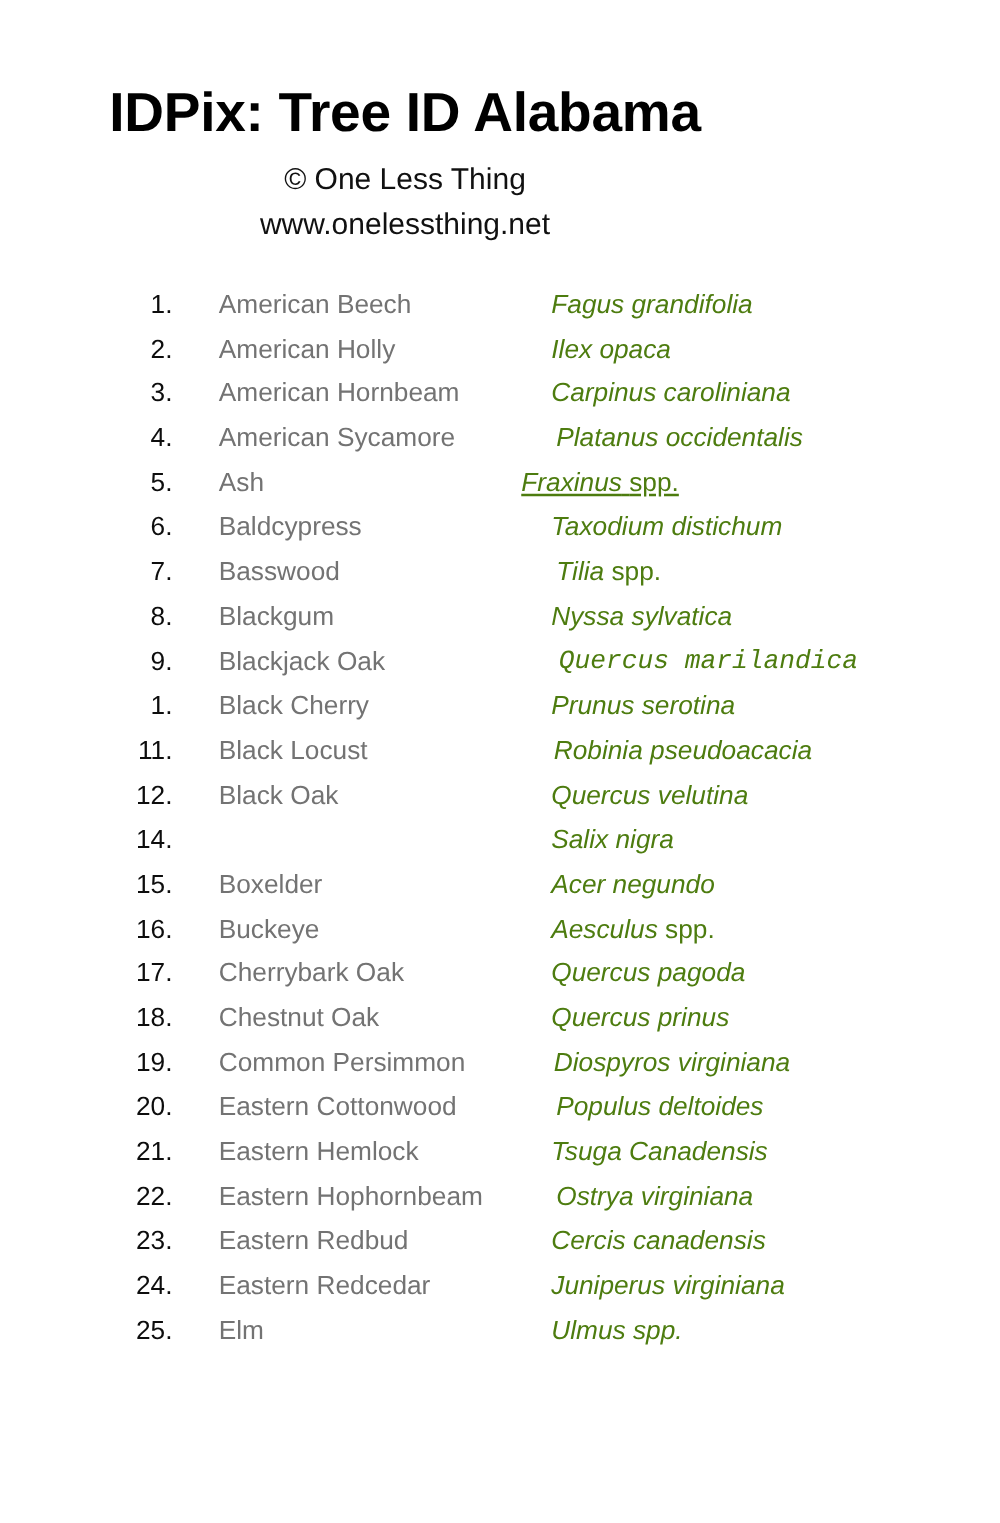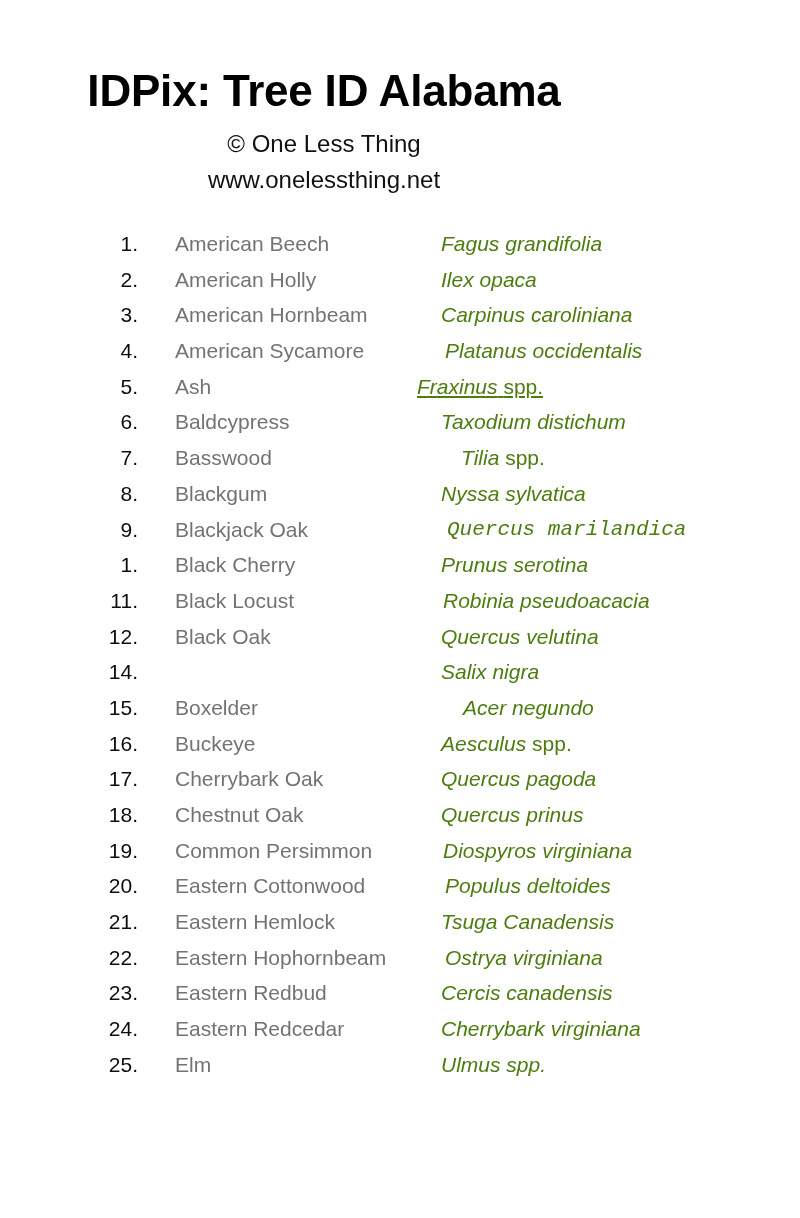--- a/index.html
+++ b/index.html
@@ -123,21 +123,21 @@
         <span class="sci" style="left: 417px; text-decoration: underline;"><span>Fraxinus</span> <span class="upright">spp.</span></span>
       </div>
       <div class="row">
         <span class="num">6.</span>
         <span class="common">Baldcypress</span>
         <span class="sci" style="left: 441px;"><span>Taxodium</span> <span>distichum</span></span>
       </div>
       <div class="row">
         <span class="num">7.</span>
         <span class="common">Basswood</span>
-        <span class="sci" style="left: 445px; margin-left: 16px;"><span>Tilia</span> <span class="upright">spp.</span></span>
+        <span class="sci" style="left: 445px;"><span>Tilia</span> <span class="upright">spp.</span></span>
       </div>
       <div class="row">
         <span class="num">8.</span>
         <span class="common">Blackgum</span>
         <span class="sci" style="left: 441px;"><span>Nyssa</span> <span>sylvatica</span></span>
       </div>
       <div class="row">
         <span class="num">9.</span>
         <span class="common">Blackjack Oak</span>
         <span class="sci" style="left: 447px; font-family: Liberation Mono, monospace;"><span>Quercus</span> <span>marilandica</span></span>
@@ -157,21 +157,21 @@
         <span class="common">Black Oak</span>
         <span class="sci" style="left: 441px;"><span>Quercus</span> <span>velutina</span></span>
       </div>
       <div class="row">
         <span class="num">14.</span>
         <span class="sci" style="left: 441px;"><span>Salix</span> <span>nigra</span></span>
       </div>
       <div class="row">
         <span class="num">15.</span>
         <span class="common">Boxelder</span>
-        <span class="sci" style="left: 463px;"><span>Acer</span> <span>negundo</span></span>
+        <span class="sci" style="left: 441px;"><span>Acer</span> <span>negundo</span></span>
       </div>
       <div class="row">
         <span class="num">16.</span>
         <span class="common">Buckeye</span>
         <span class="sci" style="left: 441px;"><span>Aesculus</span> <span class="upright">spp.</span></span>
       </div>
       <div class="row">
         <span class="num">17.</span>
         <span class="common">Cherrybark Oak</span>
         <span class="sci" style="left: 441px;"><span>Quercus</span> <span>pagoda</span></span>
@@ -202,21 +202,21 @@
         <span class="sci" style="left: 445px;"><span>Ostrya</span> <span>virginiana</span></span>
       </div>
       <div class="row">
         <span class="num">23.</span>
         <span class="common">Eastern Redbud</span>
         <span class="sci" style="left: 441px;"><span>Cercis</span> <span>canadensis</span></span>
       </div>
       <div class="row">
         <span class="num">24.</span>
         <span class="common">Eastern Redcedar</span>
-        <span class="sci" style="left: 441px;"><span>Cherrybark</span> <span>virginiana</span></span>
+        <span class="sci" style="left: 441px;"><span>Juniperus</span> <span>virginiana</span></span>
       </div>
       <div class="row">
         <span class="num">25.</span>
         <span class="common">Elm</span>
         <span class="sci" style="left: 441px;"><span>Ulmus</span> <span>spp.</span></span>
       </div>
     </div>
 
 </div>
 

